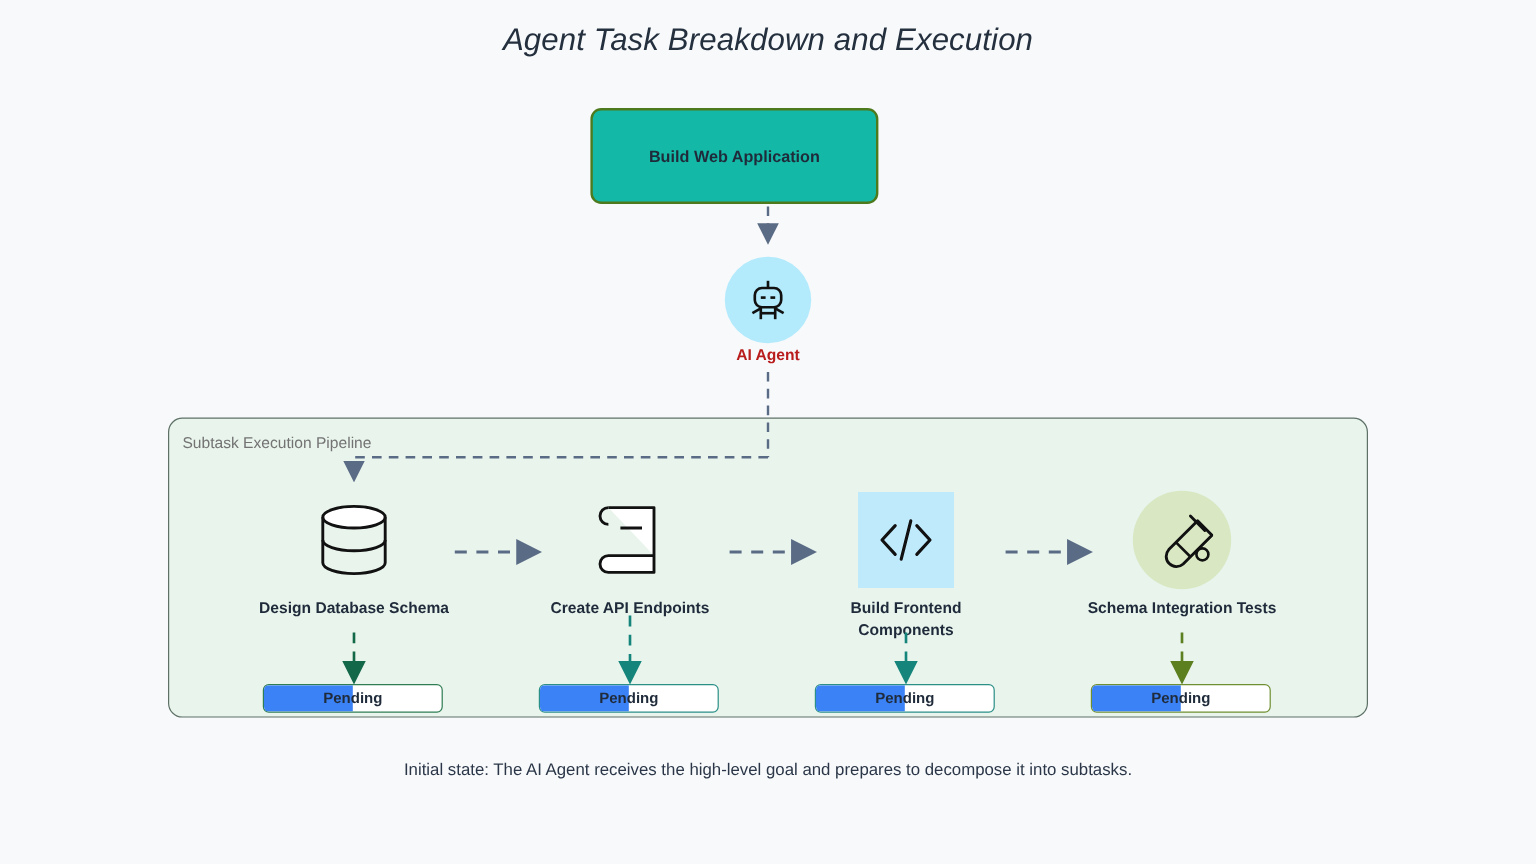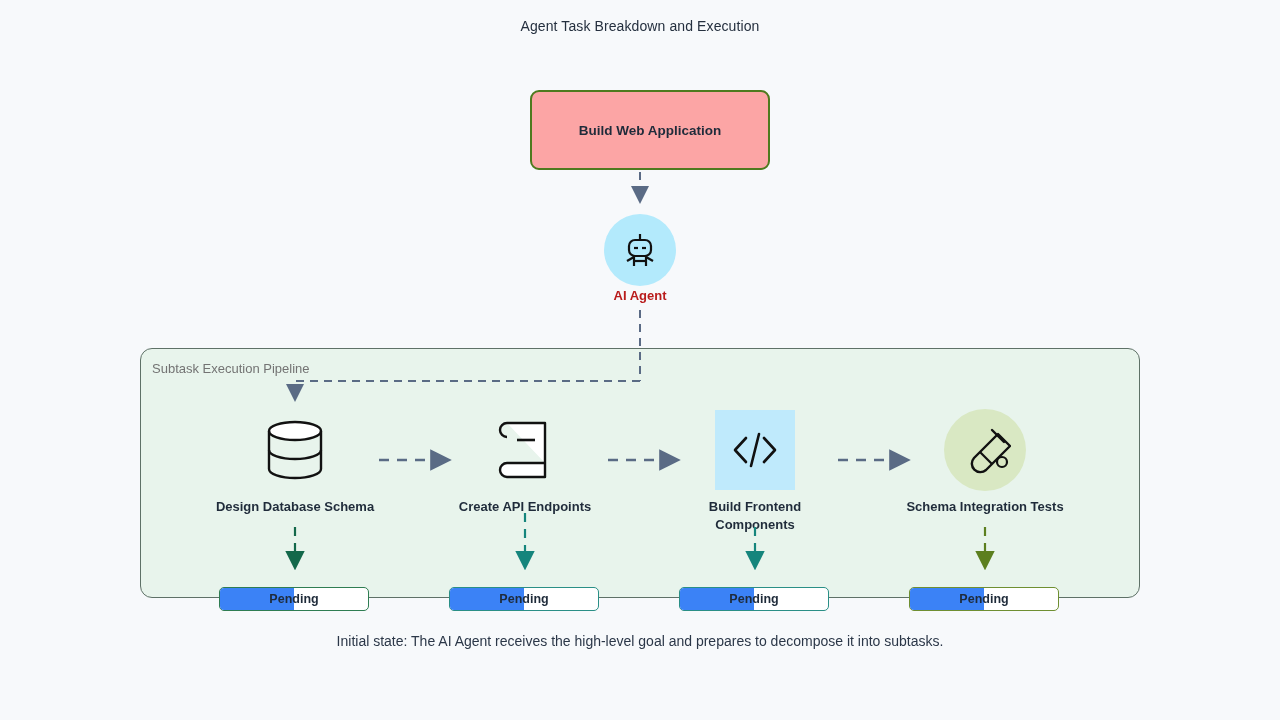--- a/index.html
+++ b/index.html
@@ -9,27 +9,27 @@
     font-family:"Liberation Sans", sans-serif;
     overflow:hidden;
     position:relative;
     color:#232f3e;
   }
   #stage{position:absolute;left:0;top:0;width:1280px;height:720px;}
 
   .title{
     position:absolute;left:0;top:18px;width:1280px;
     text-align:center;
-    font-size:14px;color:#25303f;letter-spacing:.1px;
+    font-size:26px;color:#25303f;letter-spacing:.1px;font-style:italic;
   }
 
   
   .goal{
-    position:absolute;left:530px;top:90px;width:240px;height:80px;
-    background:#fca5a5;border:2px solid #4e7a1e;border-radius:9px;
+    position:absolute;left:492px;top:90px;width:240px;height:80px;
+    background:#14b8a6;border:2px solid #4e7a1e;border-radius:9px;
     box-sizing:border-box;
     display:flex;align-items:center;justify-content:center;
   }
   .goal span{font-size:13.5px;font-weight:bold;color:#1f2b3a;}
 
   
   .agent-circle{
     position:absolute;left:604px;top:214px;width:72px;height:72px;
     border-radius:50%;background:#b3eafc;
     display:flex;align-items:center;justify-content:center;
@@ -60,21 +60,20 @@
   }
   .sq-blue{background:#bfeafc;width:80px;height:80px;display:flex;align-items:center;justify-content:center;}
   .ell-green{background:#d9e8c3;width:82px;height:82px;border-radius:50%;display:flex;align-items:center;justify-content:center;}
   .plain{width:80px;height:80px;display:flex;align-items:center;justify-content:center;}
 
   
   .status{
     position:absolute;height:24px;width:150px;
     border-radius:5px;box-sizing:border-box;background:#ffffff;
     overflow:hidden;
-    margin-top:17px;
   }
   .status .fill{position:absolute;left:0;top:0;bottom:0;background:#3b82f6;}
   .status .stext{
     position:absolute;left:0;right:0;top:0;bottom:0;
     display:flex;align-items:center;justify-content:center;
     font-size:12.5px;font-weight:bold;color:#1f2b3a;
   }
 
   svg.overlay{position:absolute;left:0;top:0;width:1280px;height:720px;pointer-events:none;}
 

